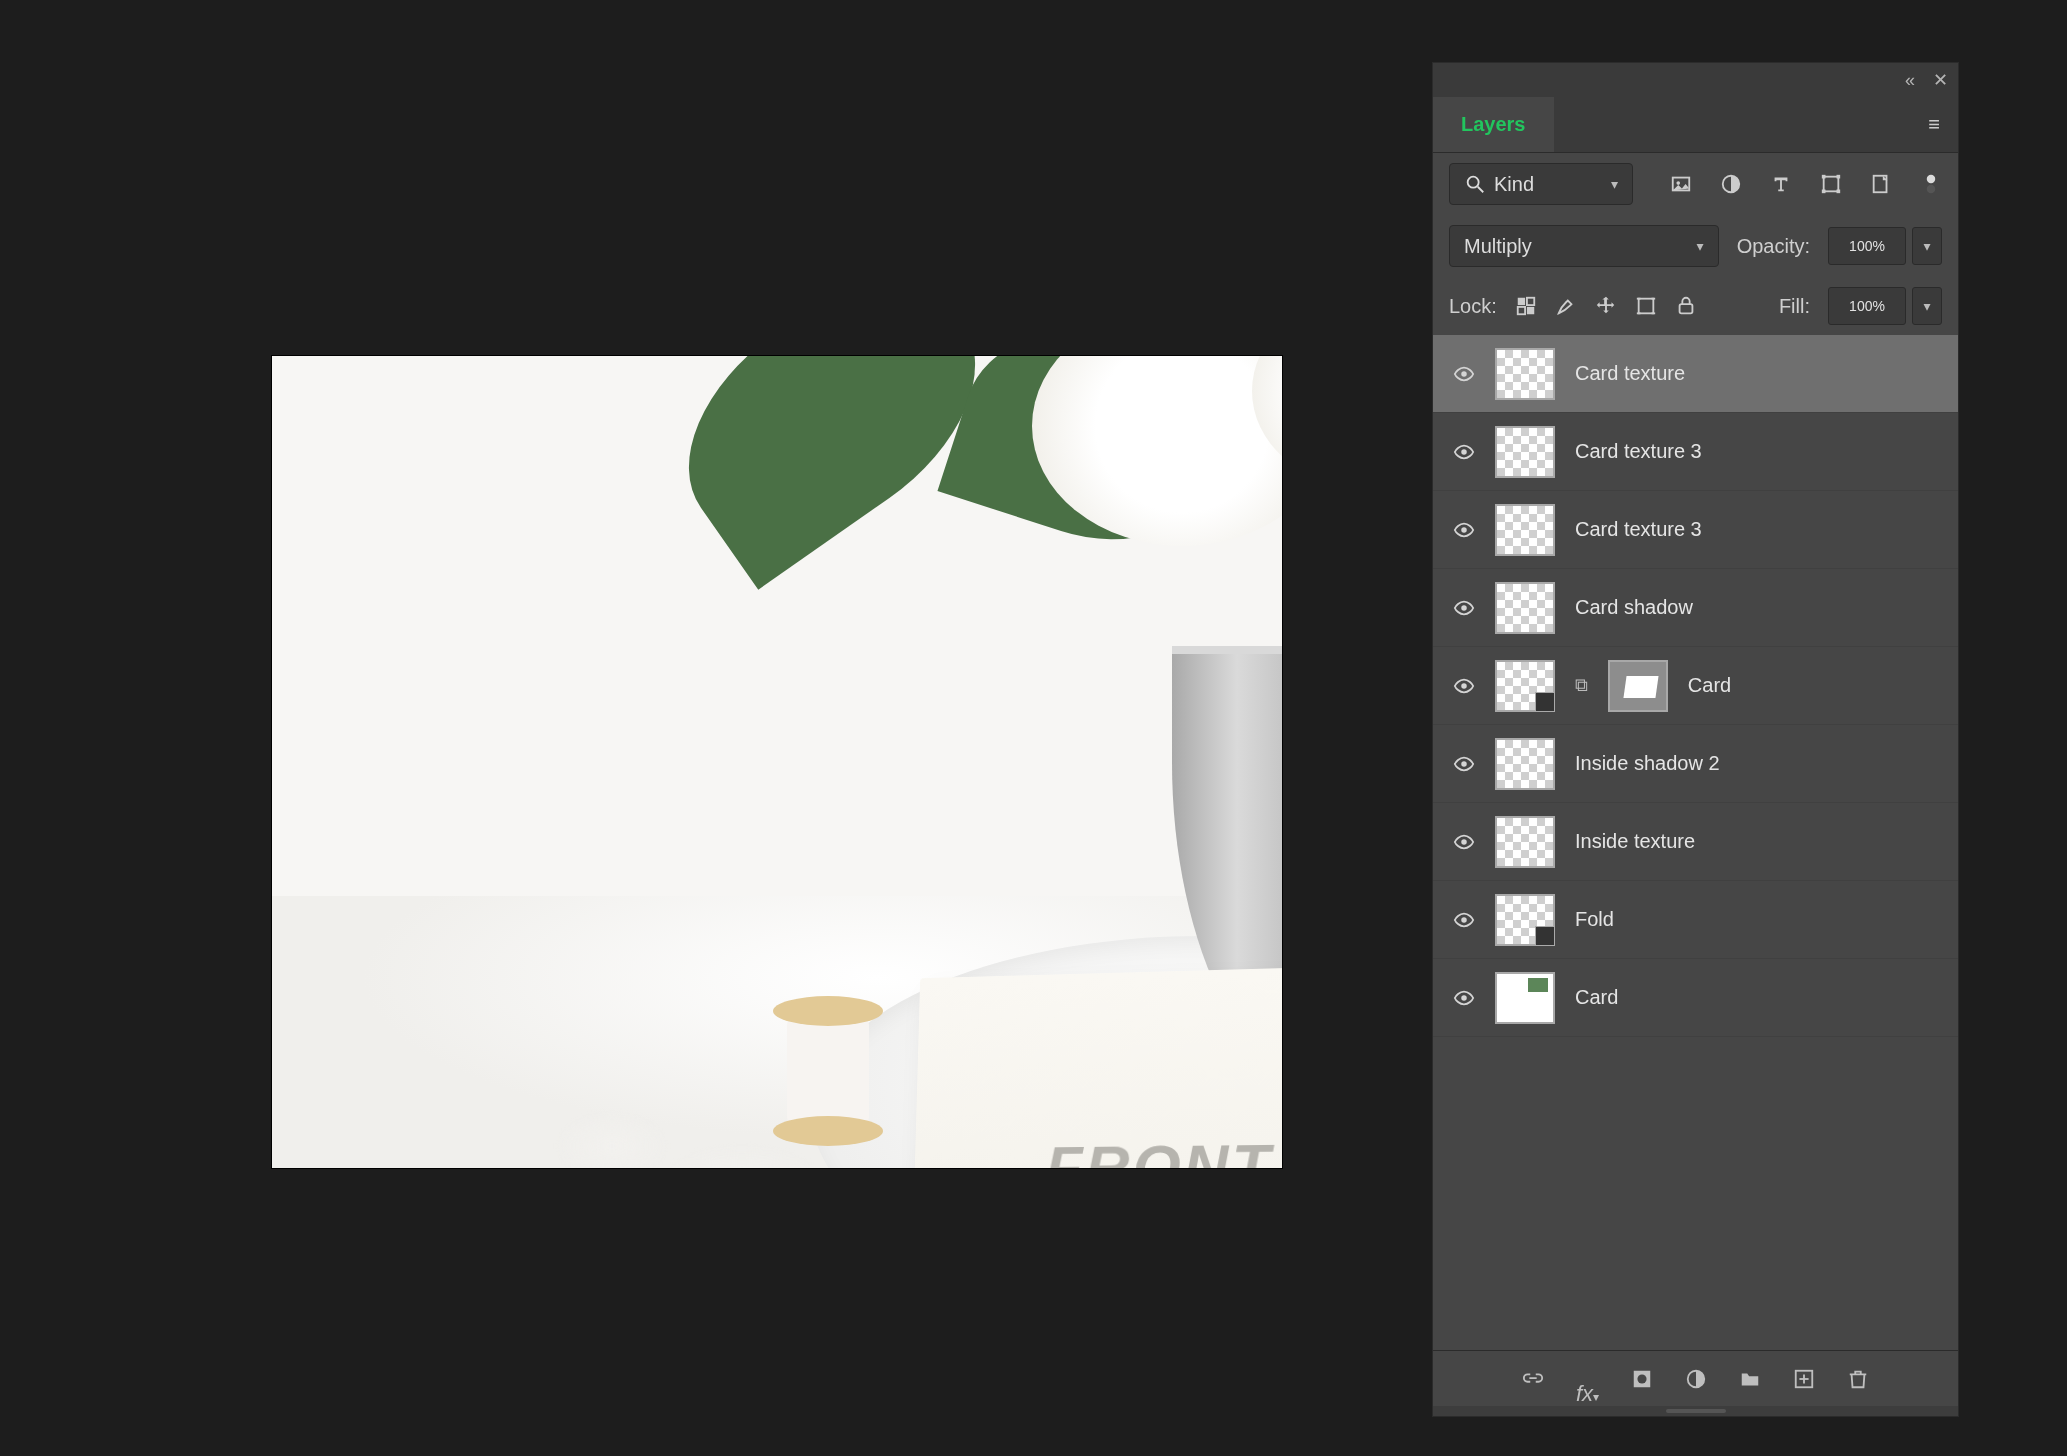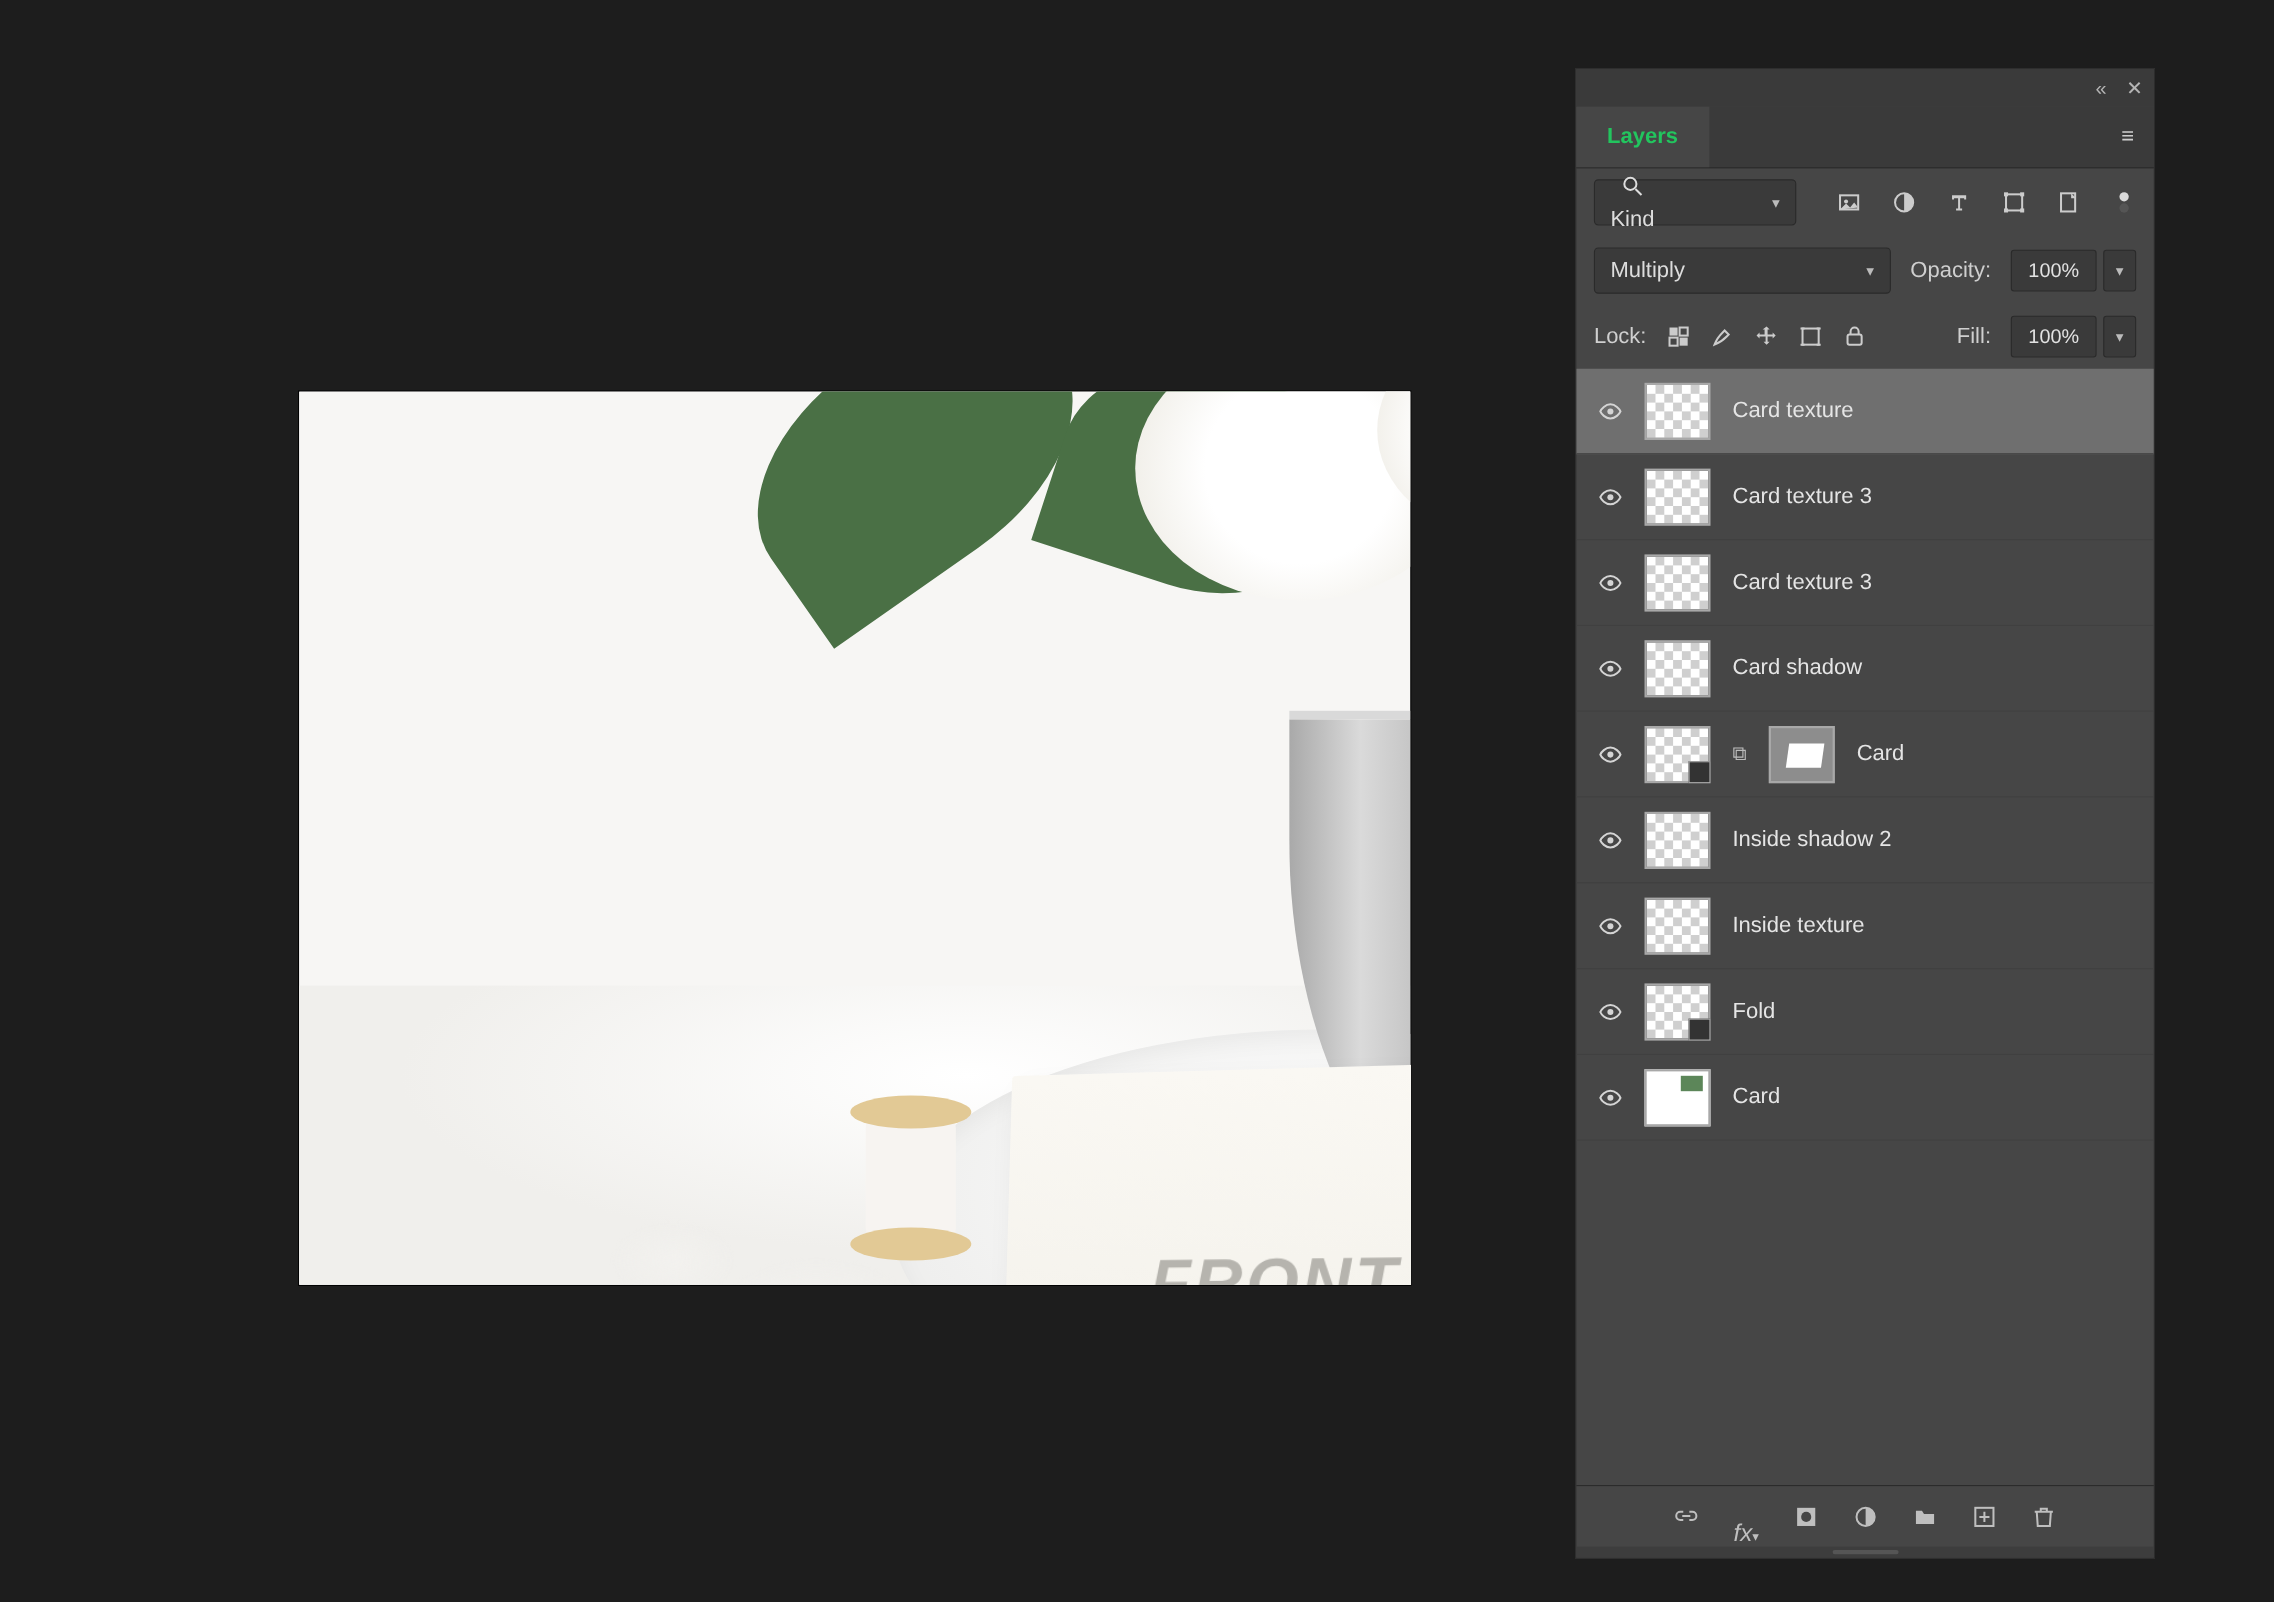--- a/index.html
+++ b/index.html
@@ -123,21 +123,21 @@
   .sel .caret{ color:#bbb; font-size:14px;}
   .filter-icons{ display:flex; gap:28px; margin-left:auto; color:#ccc; font-size:24px;}
   .filter-icons span{cursor:pointer;}
   .lbl{ color:#cfcfcf; }
   .pct{
     display:flex; align-items:center; gap:6px;
   }
   .pct .box{
     width:78px; height:38px; background:#3a3a3a; border:1px solid #2a2a2a;
     display:flex; align-items:center; justify-content:center; border-radius:3px;
-    font-size:18px; color:#e2e2e2;
+    font-size:14px; color:#e2e2e2;
   }
   .pct .car{
     width:30px; height:38px; background:#3a3a3a; border:1px solid #2a2a2a;
     display:flex; align-items:center; justify-content:center; border-radius:3px;
     font-size:14px; color:#bbb;
   }
   .lock-icons{ display:flex; gap:18px; color:#ccc; font-size:24px;}
   .layers{
     flex:1; overflow:auto;
   }
@@ -233,21 +233,21 @@
 
   <div class="tabs">
     <div class="tab">
       <span>Layers</span>
     </div>
     <div class="menu">≡</div>
   </div>
 
   <div class="row">
     <div class="sel" style="width:184px;">
-      <span style="display:flex;align-items:center;gap:8px;flex-direction:column;">
+      <span style="display:flex;align-items:center;gap:8px;">
         <span>
           <svg class="icon" viewBox="0 0 24 24">
               <circle cx="10" cy="10" r="6" fill="none" stroke="currentColor" stroke-width="2"></circle>
               <line x1="15" y1="15" x2="21" y2="21" stroke="currentColor" stroke-width="2"></line>
             </svg>
         </span>
         <span>Kind</span>
       </span>
       <span class="caret">▾</span>
     </div>

